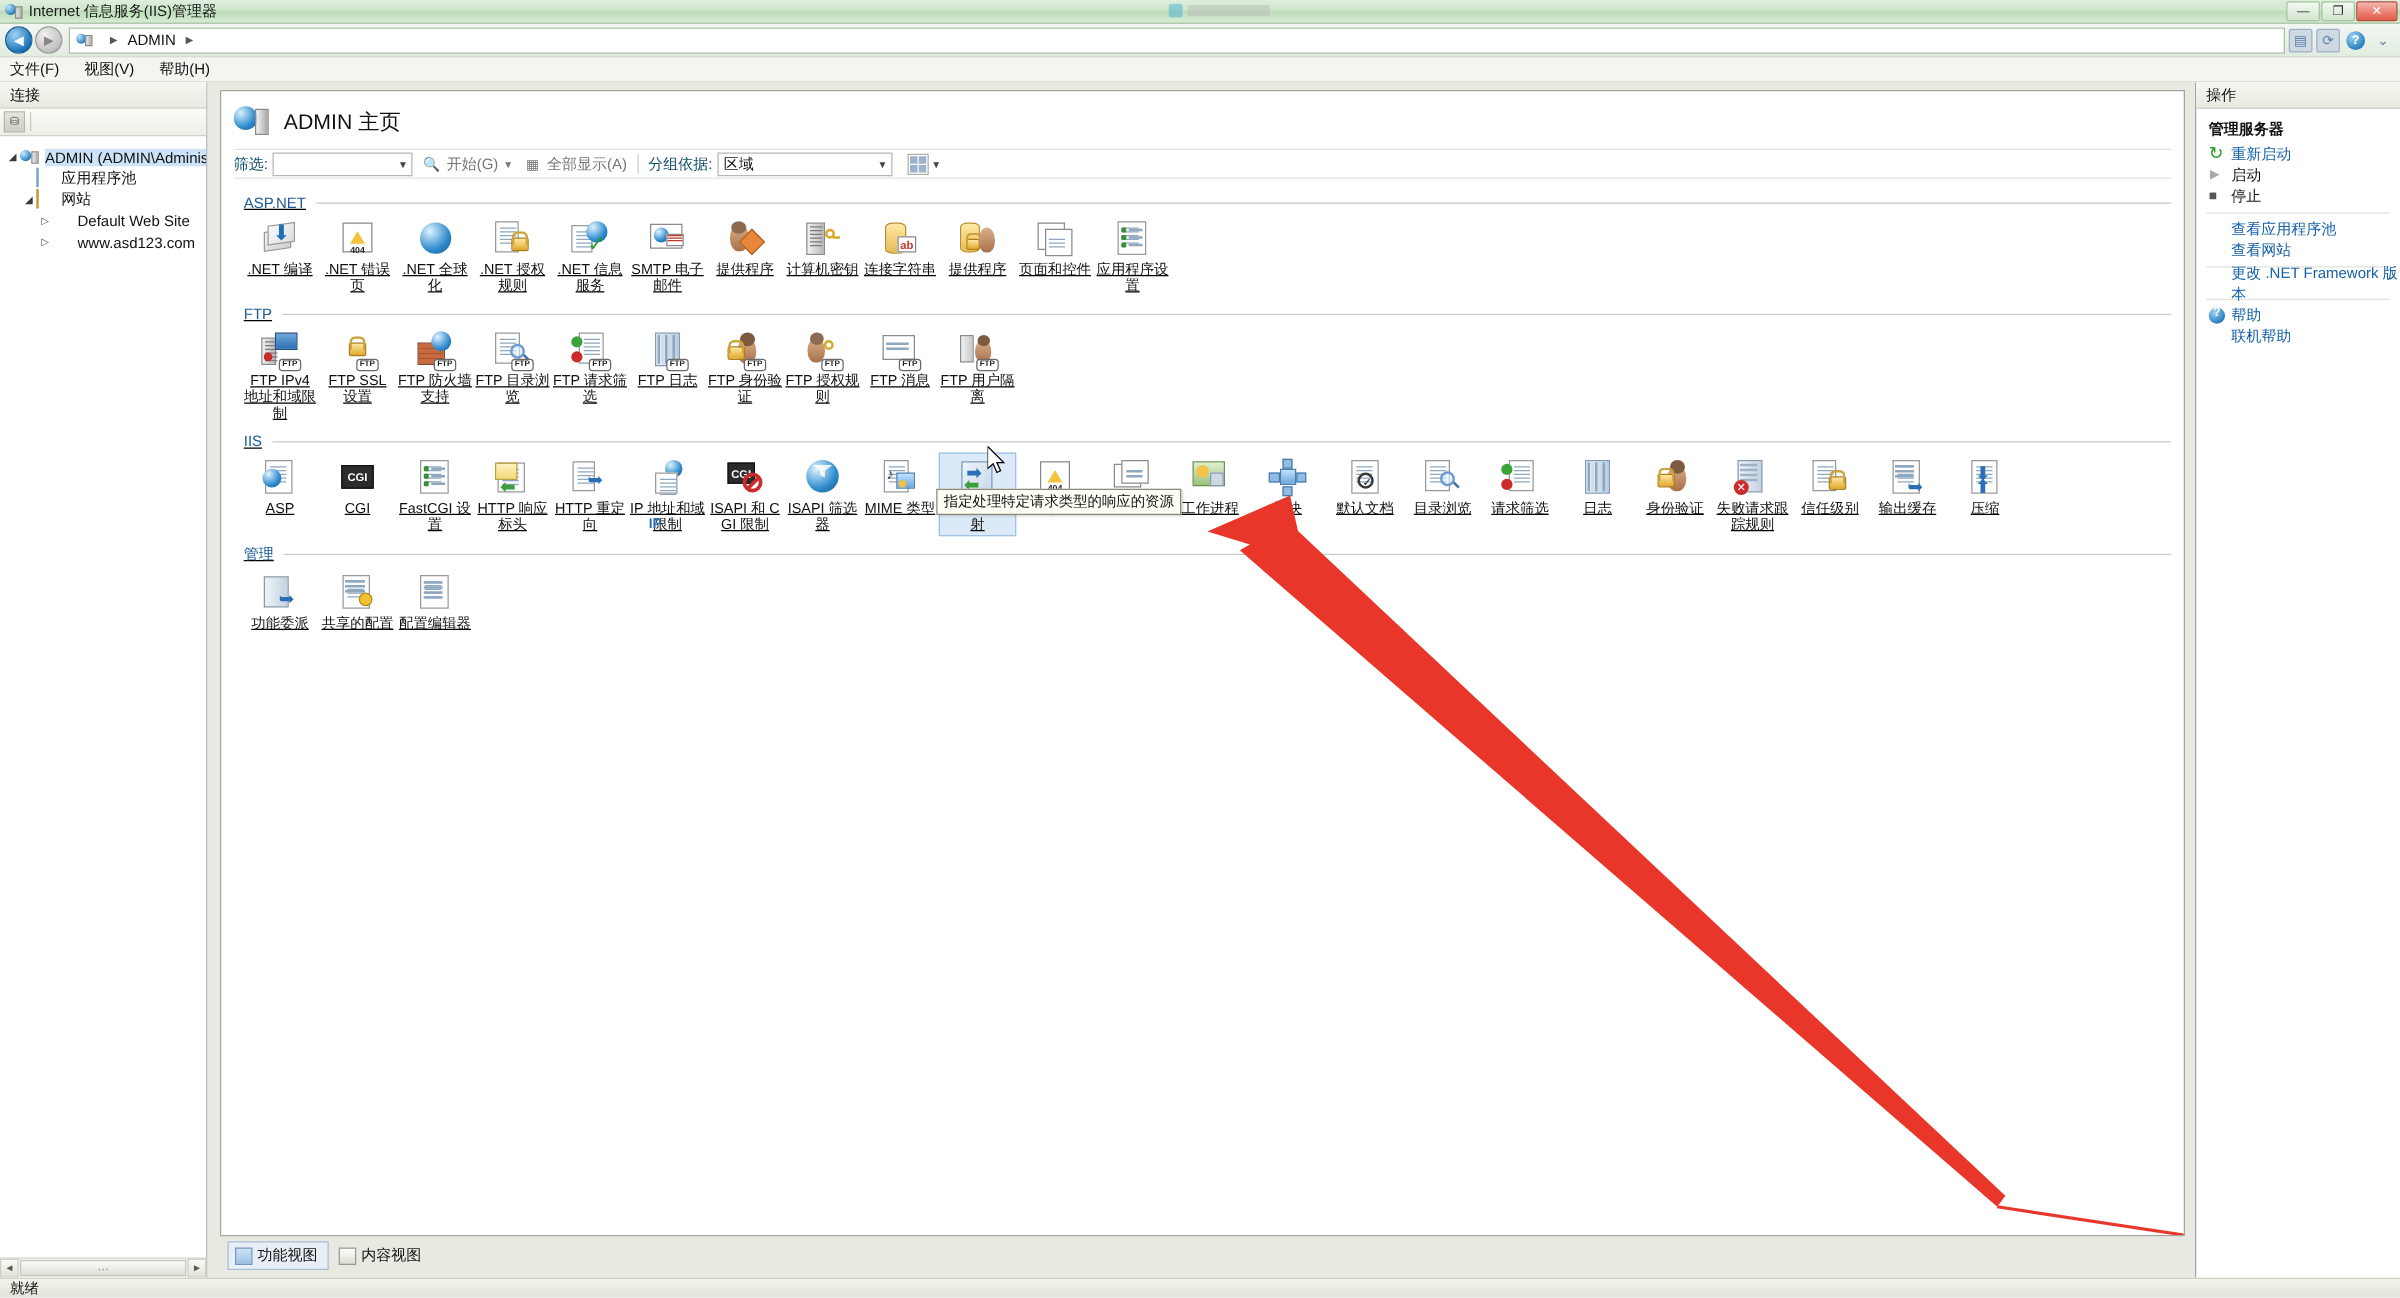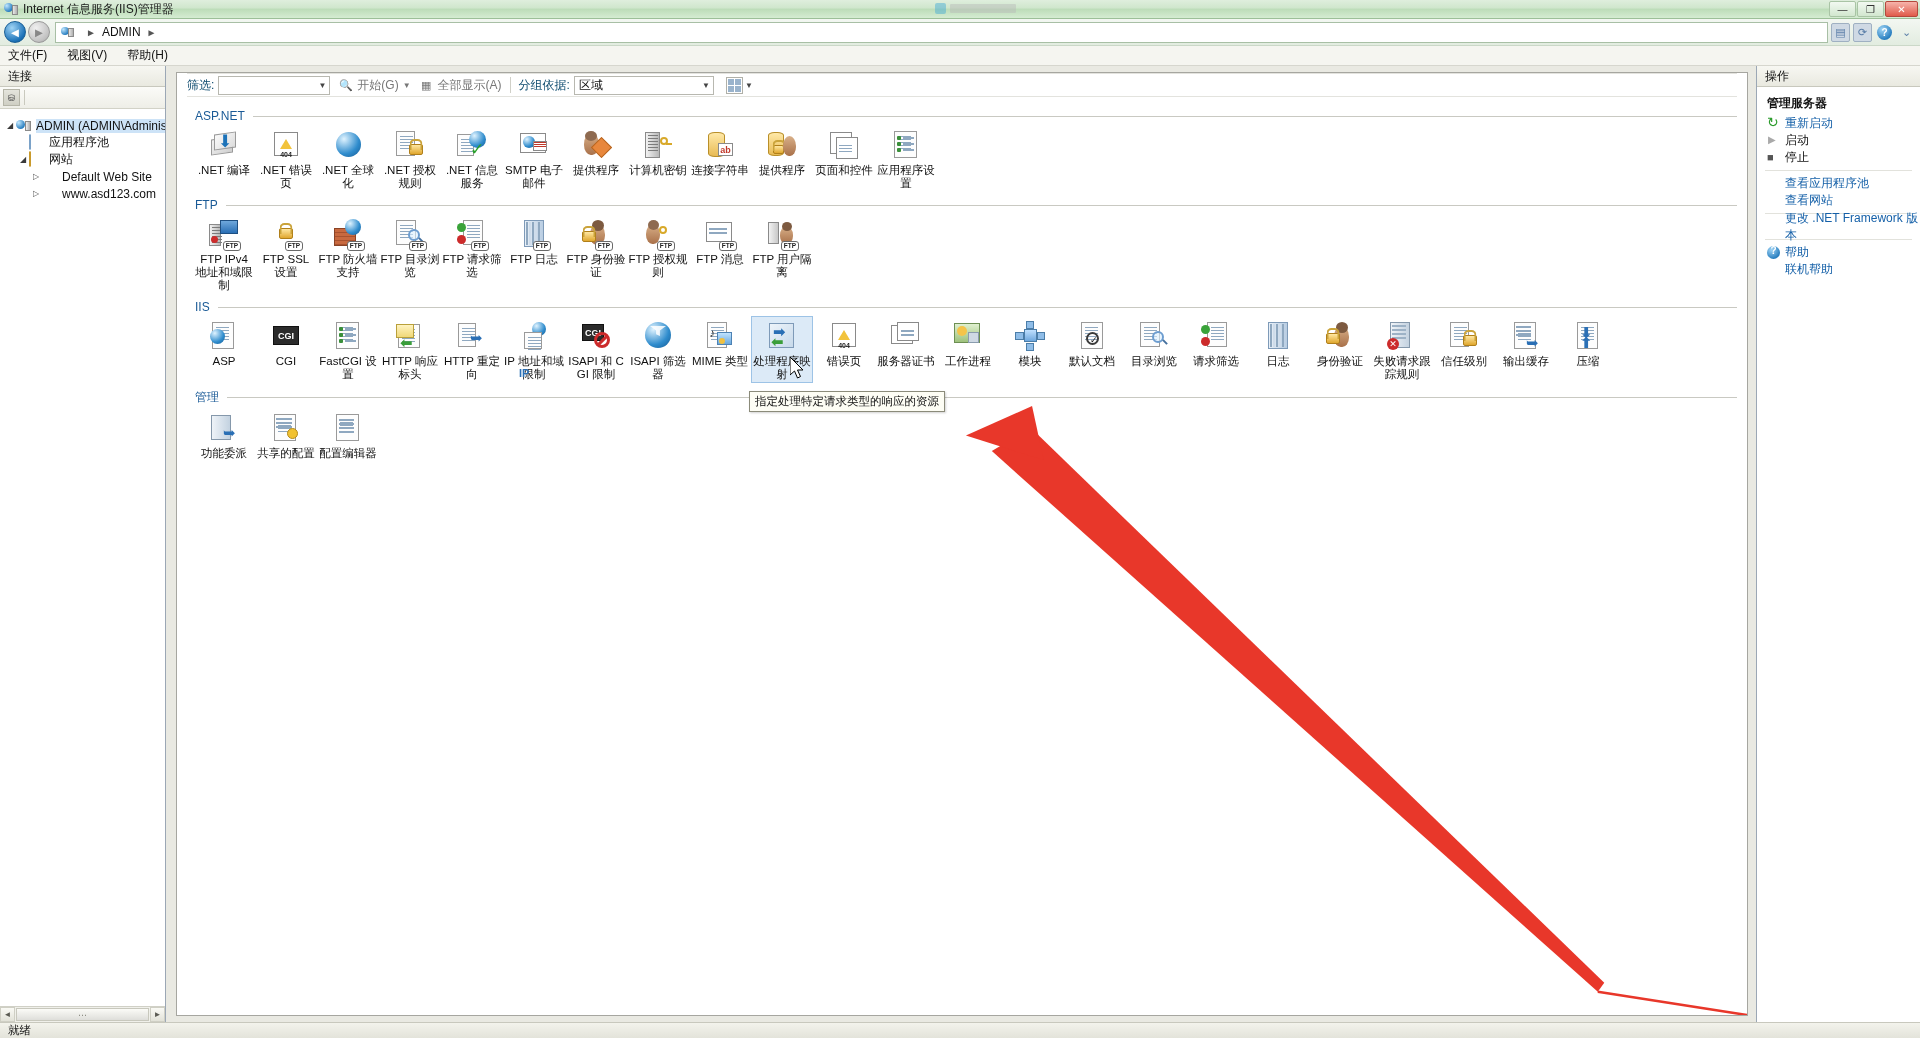--- a/index.html
+++ b/index.html
@@ -254,20 +254,21 @@
   }
   .view-btn .vb {
     width:17px;height:17px;border:1px solid #b0b0a8;background:#fff;
     display:grid;grid-template-columns:1fr 1fr;grid-template-rows:1fr 1fr;gap:1px;padding:1px;
   }
   .view-btn .vb i { background:#9ab3cc; display:block;}
   .icons-area {
     flex:1 1 auto;
     overflow: hidden;
     padding: 6px 10px 12px 12px;
+    text-decoration: underline;
   }
   .group-block { margin-bottom: 4px; }
   .group-head {
     display:flex;align-items:center;
     font-size:12px;color:#1a5a96;
     margin: 6px 0 2px 6px;
   }
   .group-head .gl {
     flex:1 1 auto; height:1px; background:#c9c9c2; margin-left:8px;
   }
@@ -503,20 +504,27 @@
         <span class="arw">◄</span>
         <span class="thumb" style="text-align:center;font-size:9px;color:#8a8a80;line-height:13px;">⋯</span>
         <span class="arw">►</span>
       </div>
     </div>
   </div>
 
   <div class="centerpane">
     <div class="content-card">
 
+      <div class="page-title-row">
+        <span class="pt-icon">
+            <span class="g"></span>
+            <span class="s"></span>
+          </span>
+        <span class="page-title">ADMIN 主页</span>
+      </div>
 
       <div class="filterbar">
         <span class="lbl">筛选:</span>
         <span class="filter-input">
           <span class="cv">▼</span>
         </span>
         <span class="fb-btn">
           <span class="bico">🔍</span>
           <span>开始(G)</span>
           <span style="font-size:8px;">▼</span>
@@ -963,20 +971,30 @@
         <polygon points="0,0 0,18 4.5,14 7.5,21 10.5,19.5 7.5,13 13,13" fill="#ffffff" stroke="#000000" stroke-width="1"></polygon>
       </svg>
 
       <svg class="red-arrow" viewBox="0 0 1210 730" preserveAspectRatio="none">
         <polygon points="628,293 658,275 1100,705 1095,712" fill="#e8372a"></polygon>
         <polygon points="608,281 668,300 659,258" fill="#e8372a"></polygon>
         <polyline points="1095,712 1210,730" fill="none" stroke="#e8372a" stroke-width="2"></polyline>
       </svg>
     </div>
 
+    <div class="view-tabs">
+      <span class="vtab active">
+        <span class="vti" style="background:linear-gradient(to bottom,#cfe2f5,#9dc0e3);border:1px solid #6f97bf;"></span>
+        <span>功能视图</span>
+      </span>
+      <span class="vtab">
+        <span class="vti" style="background:linear-gradient(to bottom,#fdfdfd,#dcdcd4);border:1px solid #9a9a90;"></span>
+        <span>内容视图</span>
+      </span>
+    </div>
   </div>
 
   <div class="rightpane">
     <div class="pane-header">操作</div>
     <div class="actions-body" id="actions-host">
         <div class="act-group-title">管理服务器</div>
         <div class="act-item">
           <span class="ai ico-restart"></span>
           <span class="alabel">重新启动</span>
         </div>

